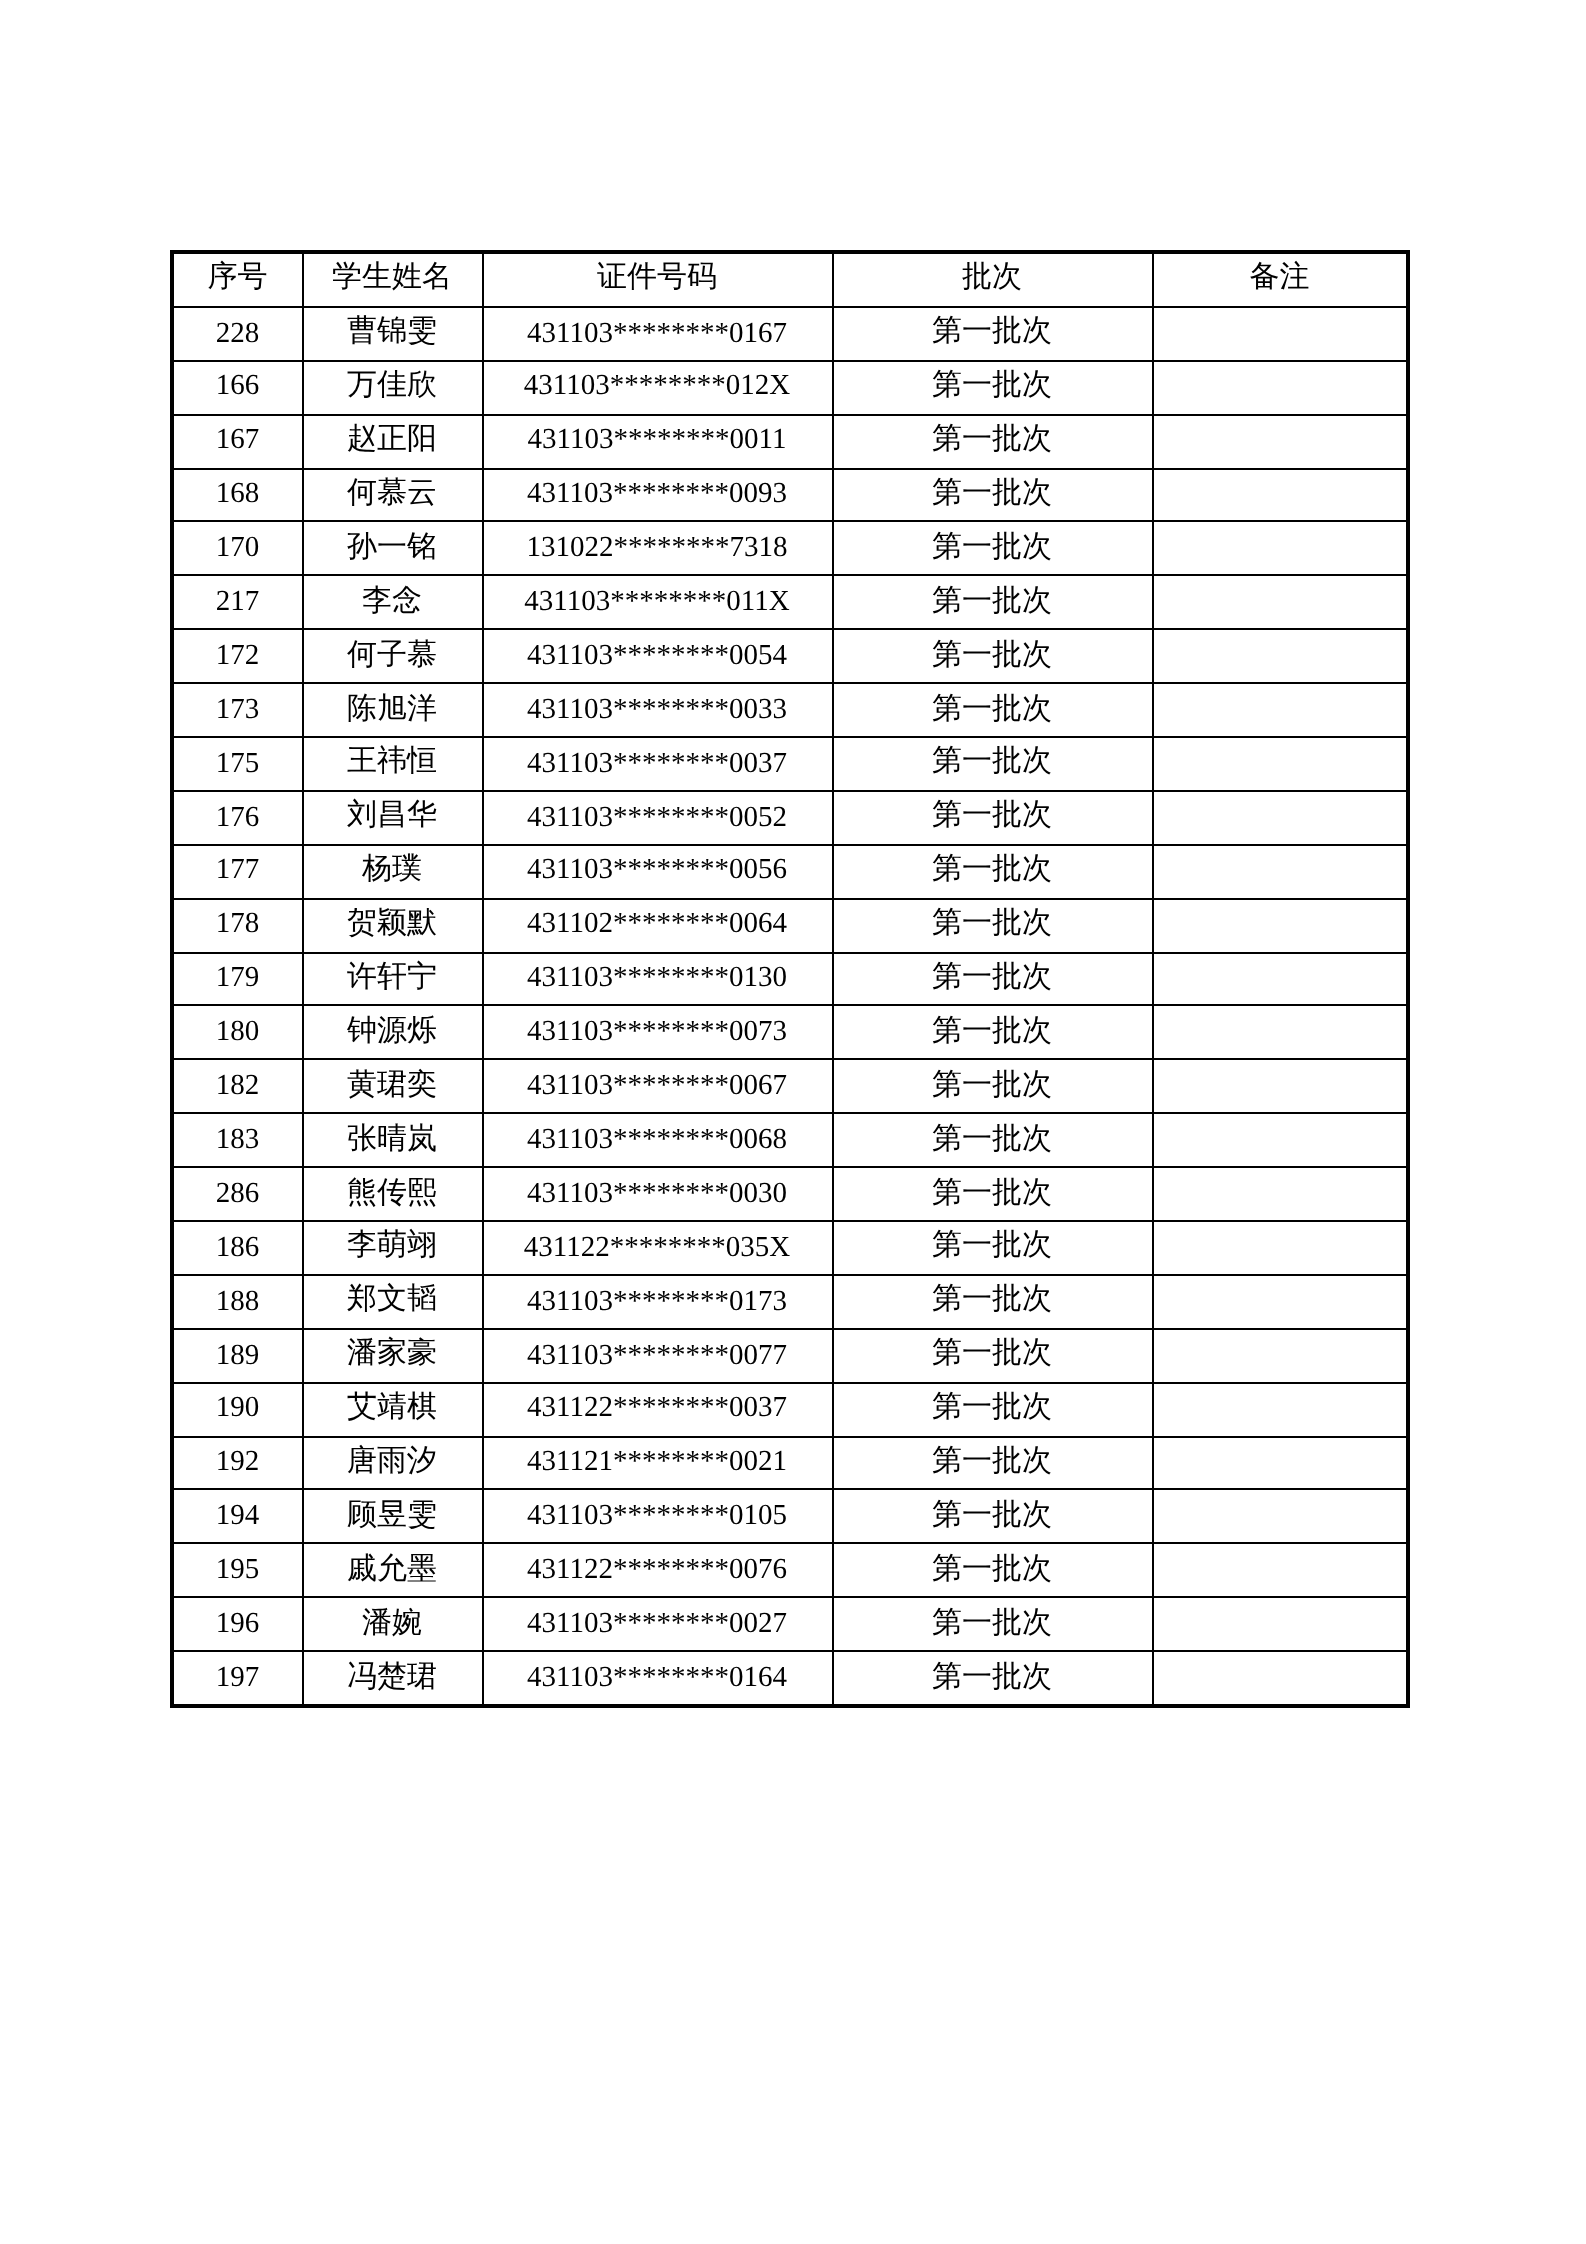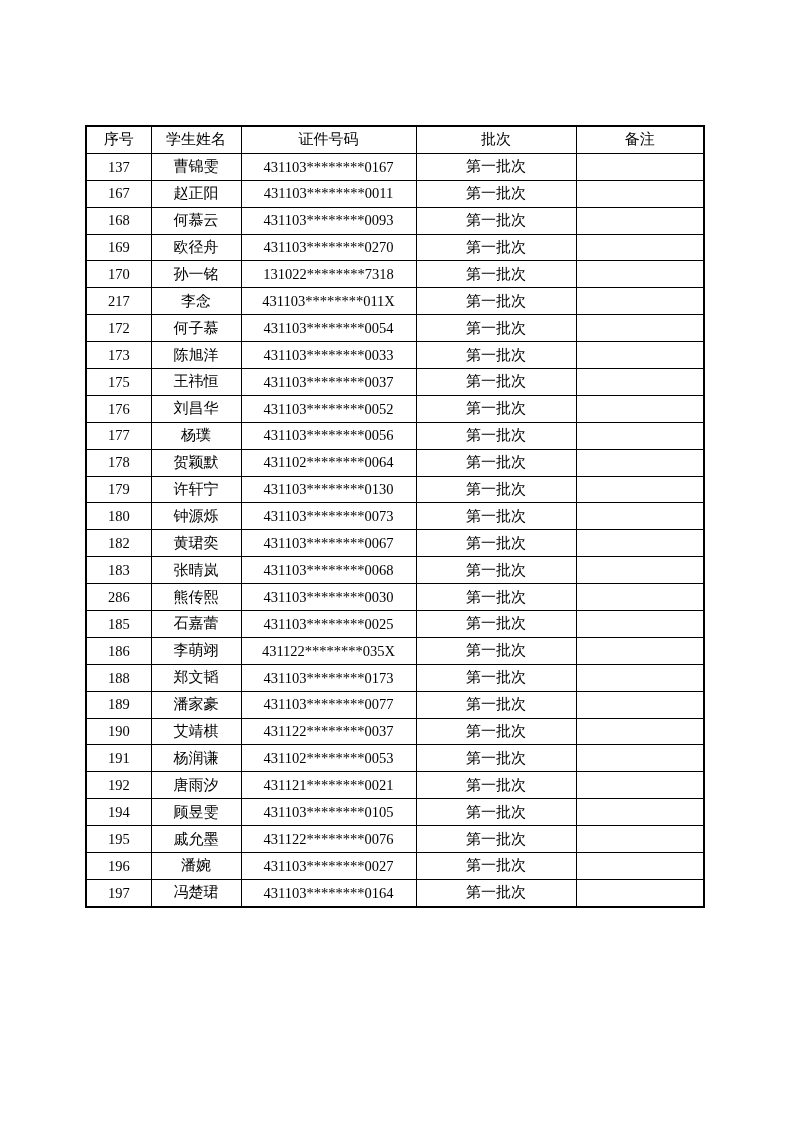--- a/index.html
+++ b/index.html
@@ -64,48 +64,48 @@
       <tr>
         <th>序号</th>
         <th>学生姓名</th>
         <th>证件号码</th>
         <th>批次</th>
         <th>备注</th>
       </tr>
     </thead>
     <tbody>
         <tr>
-          <td class="num">137</td>
+          <td class="num">228</td>
           <td>曹锦雯</td>
           <td class="num">431103********0167</td>
+          <td>第一批次</td>
+          <td></td>
+        </tr>
+        <tr>
+          <td class="num">166</td>
+          <td>万佳欣</td>
+          <td class="num">431103********012X</td>
           <td>第一批次</td>
           <td></td>
         </tr>
         <tr>
           <td class="num">167</td>
           <td>赵正阳</td>
           <td class="num">431103********0011</td>
           <td>第一批次</td>
           <td></td>
         </tr>
         <tr>
           <td class="num">168</td>
           <td>何慕云</td>
           <td class="num">431103********0093</td>
           <td>第一批次</td>
           <td></td>
         </tr>
         <tr>
-          <td class="num">169</td>
-          <td>欧径舟</td>
-          <td class="num">431103********0270</td>
-          <td>第一批次</td>
-          <td></td>
-        </tr>
-        <tr>
           <td class="num">170</td>
           <td>孙一铭</td>
           <td class="num">131022********7318</td>
           <td>第一批次</td>
           <td></td>
         </tr>
         <tr>
           <td class="num">217</td>
           <td>李念</td>
           <td class="num">431103********011X</td>
@@ -183,27 +183,20 @@
           <td></td>
         </tr>
         <tr>
           <td class="num">286</td>
           <td>熊传熙</td>
           <td class="num">431103********0030</td>
           <td>第一批次</td>
           <td></td>
         </tr>
         <tr>
-          <td class="num">185</td>
-          <td>石嘉蕾</td>
-          <td class="num">431103********0025</td>
-          <td>第一批次</td>
-          <td></td>
-        </tr>
-        <tr>
           <td class="num">186</td>
           <td>李萌翊</td>
           <td class="num">431122********035X</td>
           <td>第一批次</td>
           <td></td>
         </tr>
         <tr>
           <td class="num">188</td>
           <td>郑文韬</td>
           <td class="num">431103********0173</td>
@@ -214,27 +207,20 @@
           <td class="num">189</td>
           <td>潘家豪</td>
           <td class="num">431103********0077</td>
           <td>第一批次</td>
           <td></td>
         </tr>
         <tr>
           <td class="num">190</td>
           <td>艾靖棋</td>
           <td class="num">431122********0037</td>
-          <td>第一批次</td>
-          <td></td>
-        </tr>
-        <tr>
-          <td class="num">191</td>
-          <td>杨润谦</td>
-          <td class="num">431102********0053</td>
           <td>第一批次</td>
           <td></td>
         </tr>
         <tr>
           <td class="num">192</td>
           <td>唐雨汐</td>
           <td class="num">431121********0021</td>
           <td>第一批次</td>
           <td></td>
         </tr>

